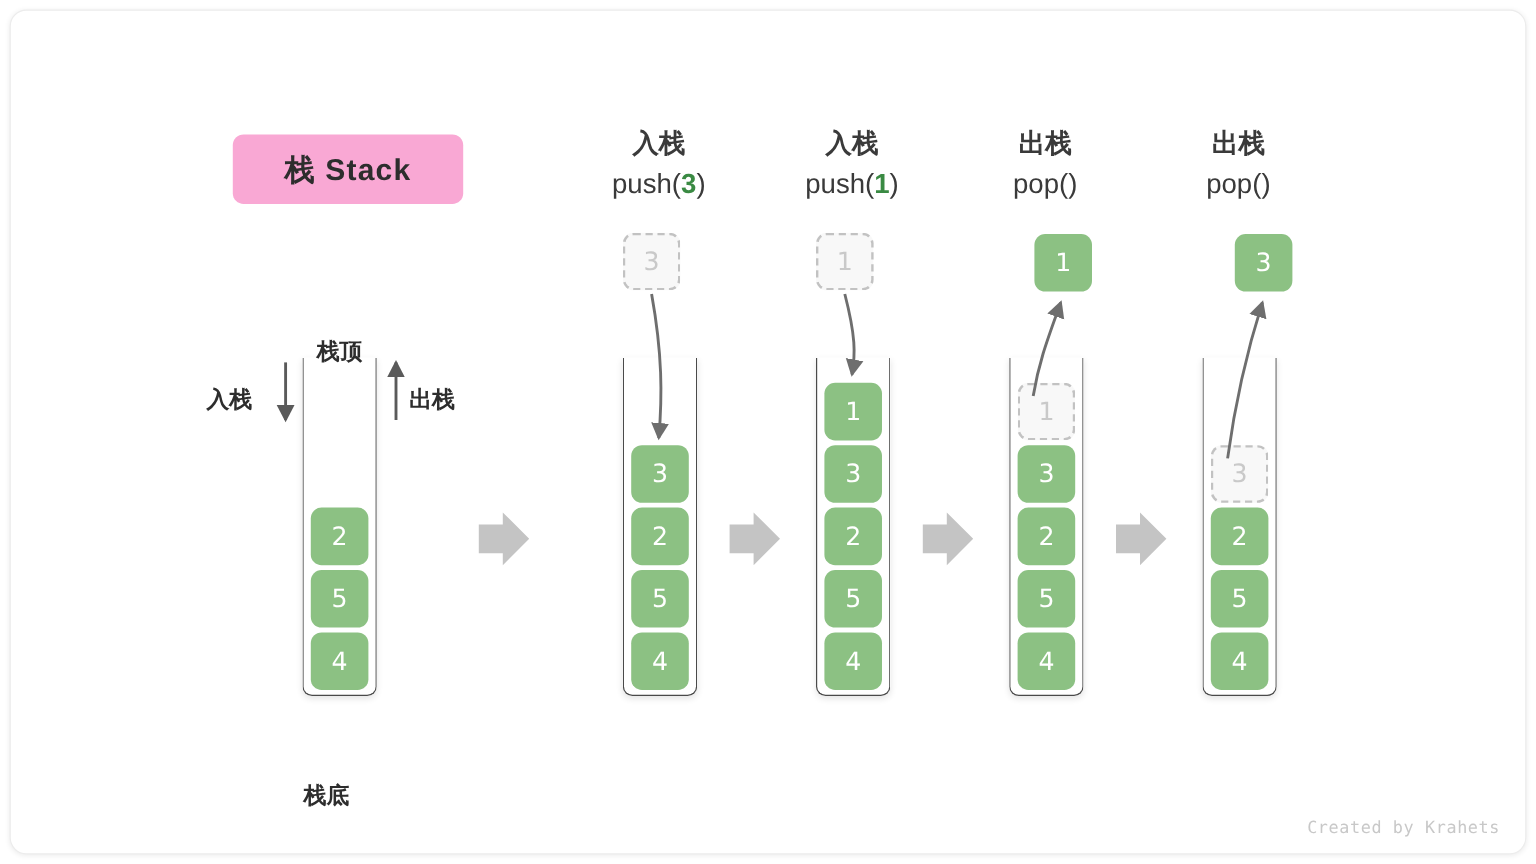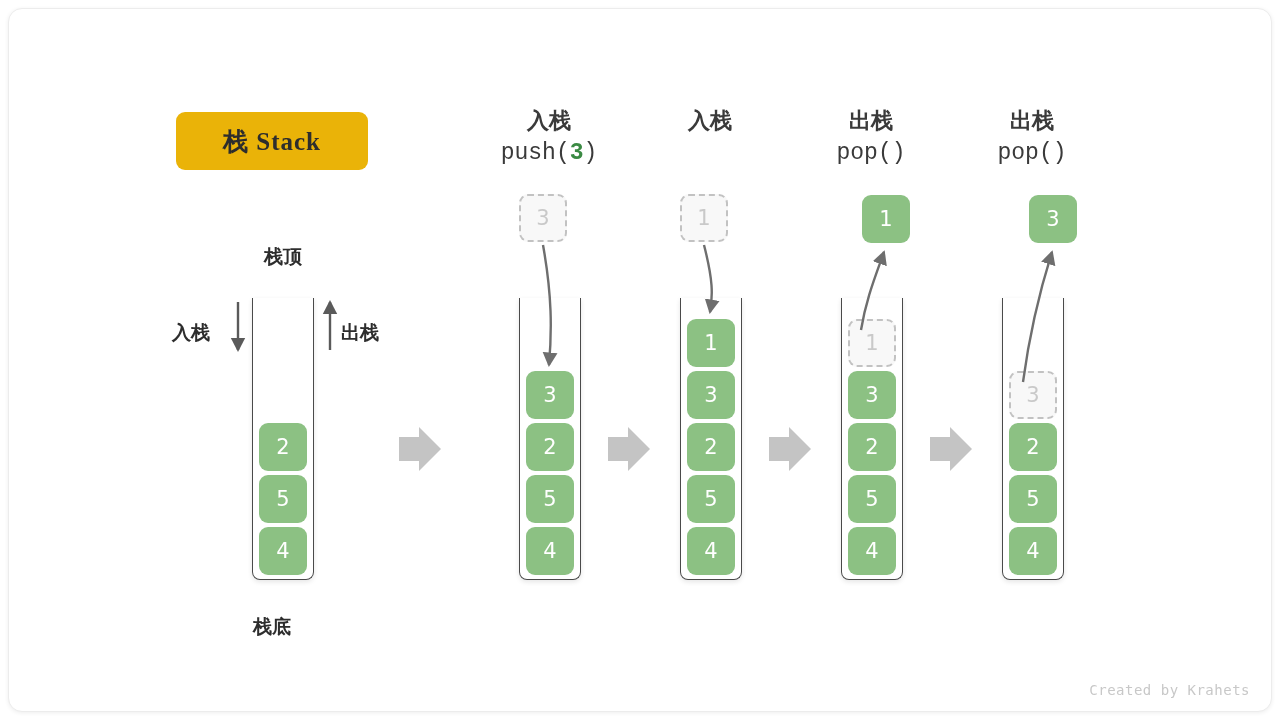--- a/index.html
+++ b/index.html
@@ -29,30 +29,30 @@
     background: #ffffff;
     border: 1px solid #ececec;
     border-radius: 14px;
     box-shadow: 0 1px 4px rgba(0,0,0,0.07);
     box-sizing: border-box;
   }
 
   
   .title-badge {
     position: absolute;
-    left: 176px;
+    left: 194px;
     top: 112px;
     width: 192px;
     height: 58px;
-    background: #eab308;
+    background: #f9a8d4;
     border-radius: 9px;
     display: flex;
     align-items: center;
     justify-content: center;
-    font-family: Liberation Serif, serif;
+    font-family: Liberation Sans, sans-serif;
     font-size: 25px;
     font-weight: bold;
     color: #2d2d2d;
     letter-spacing: 1px;
   }
 
   
   .stage-label {
     position: absolute;
     width: 170px;
@@ -60,21 +60,21 @@
     color: #3a3a3a;
   }
   .stage-label .cn {
     font-family: "DejaVu Sans", sans-serif;
     font-size: 22px;
     font-weight: bold;
     line-height: 30px;
     display: block;
   }
   .stage-label .op {
-    font-family: Liberation Mono, monospace;
+    font-family: Liberation Sans, sans-serif;
     font-size: 23px;
     line-height: 34px;
     display: block;
     white-space: pre;
   }
   .stage-label .op .arg {
     color: #3a8a43;
     font-weight: bold;
   }
 
@@ -128,20 +128,21 @@
     white-space: nowrap;
   }
   .cap-label {
     position: absolute;
     font-family: Liberation Sans, sans-serif;
     font-size: 19px;
     font-weight: bold;
     color: #2d2d2d;
     text-align: center;
     width: 120px;
+    margin-top: 36px;
   }
 
   
   #overlay {
     position: absolute;
     left: 0; top: 0;
     width: 1280px;
     height: 720px;
     pointer-events: none;
   }
@@ -189,20 +190,21 @@
   <div class="stack-wrap" style="left:519px; top:298px;">
     <div class="stack-frame" style="height:282px;"></div>
     <div class="cell filled" style="left:7px; top:73px;">3</div>
     <div class="cell filled" style="left:7px; top:125px;">2</div>
     <div class="cell filled" style="left:7px; top:177px;">5</div>
     <div class="cell filled" style="left:7px; top:229px;">4</div>
   </div>
 
   <div class="stage-label" style="left:625px; top:106px;">
     <span class="cn">入栈</span>
+    <span class="op"><span>push(</span><span class="arg">1</span><span>)</span></span>
   </div>
 
   <div class="cell ghost" style="left:680px; top:194px;">1</div>
 
   <div class="stack-wrap" style="left:680px; top:298px;">
     <div class="stack-frame" style="height:282px;"></div>
     <div class="cell filled" style="left:7px; top:21px;">1</div>
     <div class="cell filled" style="left:7px; top:73px;">3</div>
     <div class="cell filled" style="left:7px; top:125px;">2</div>
     <div class="cell filled" style="left:7px; top:177px;">5</div>

